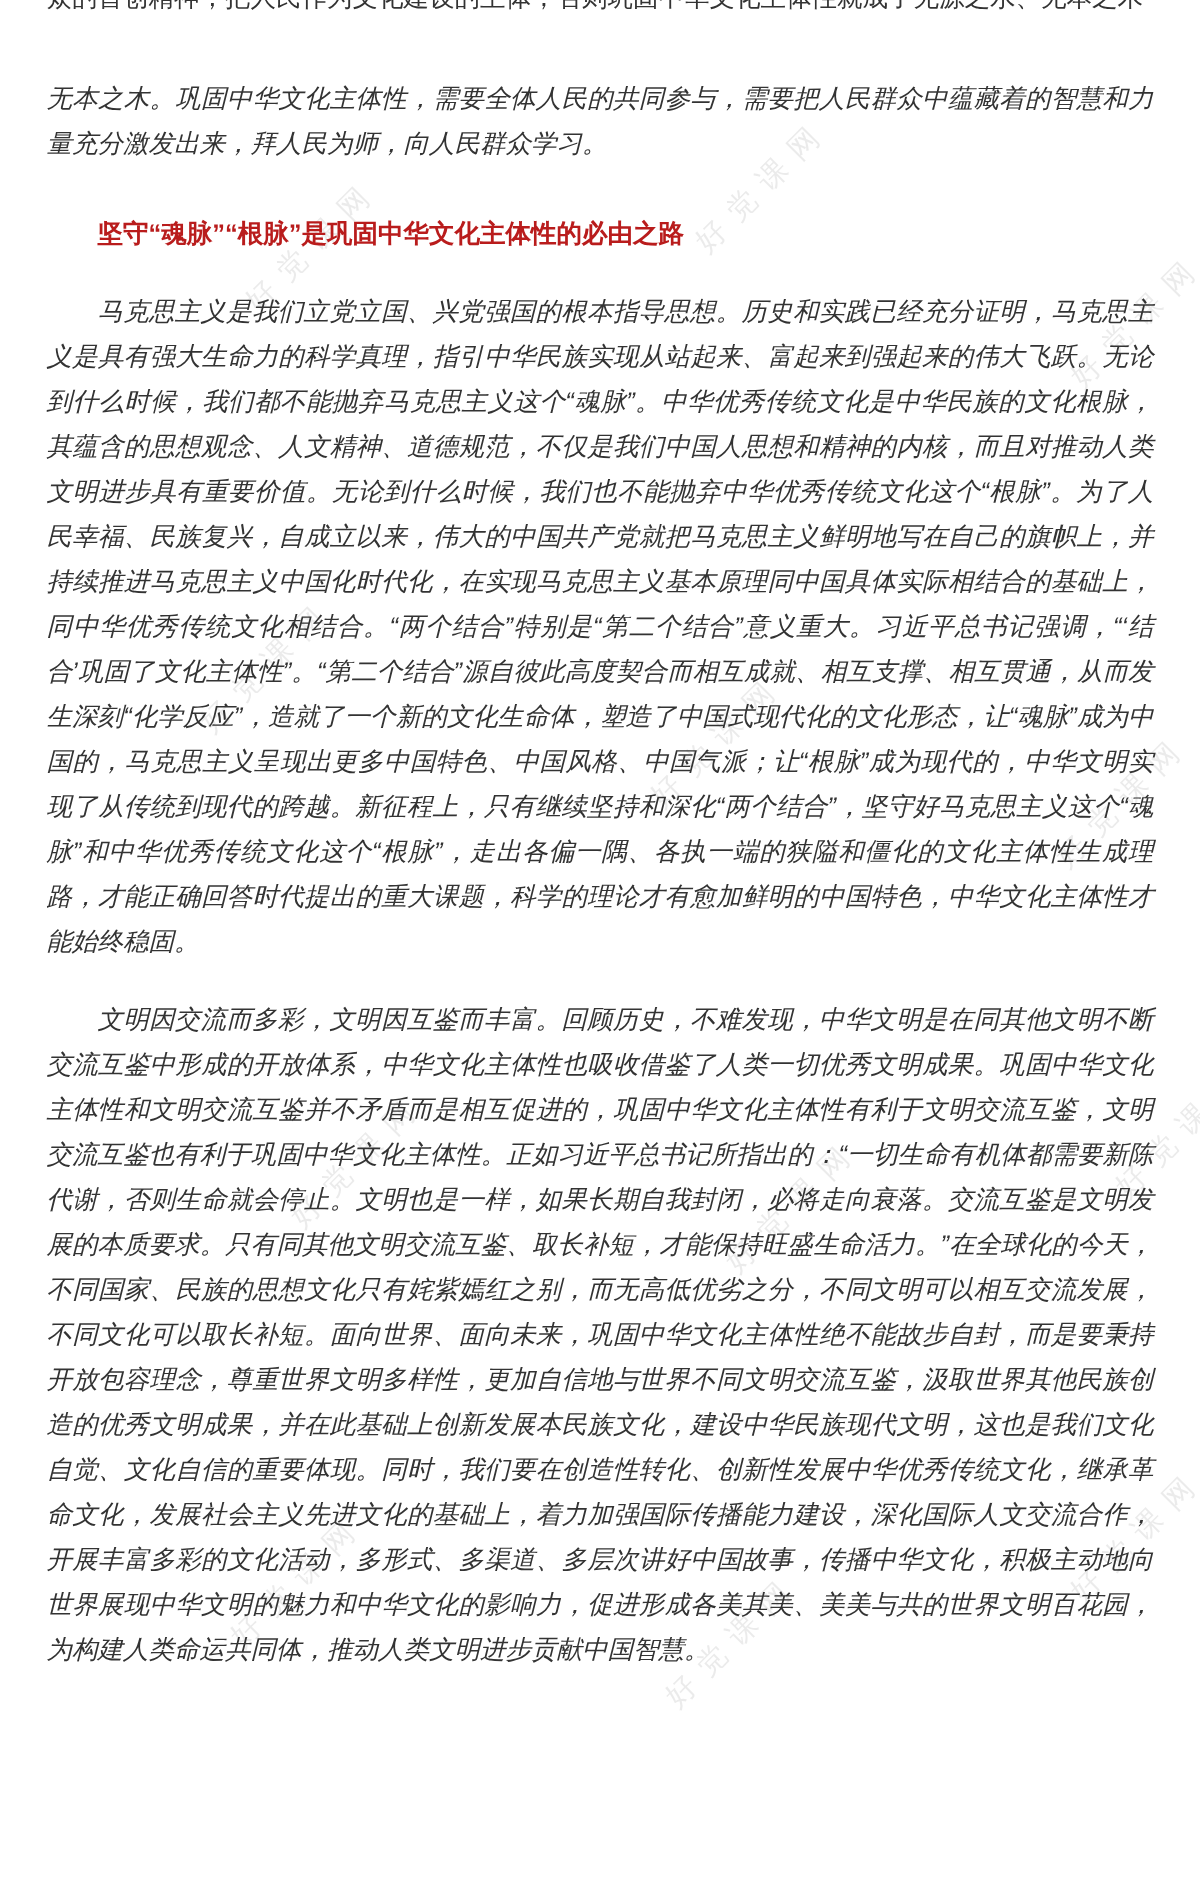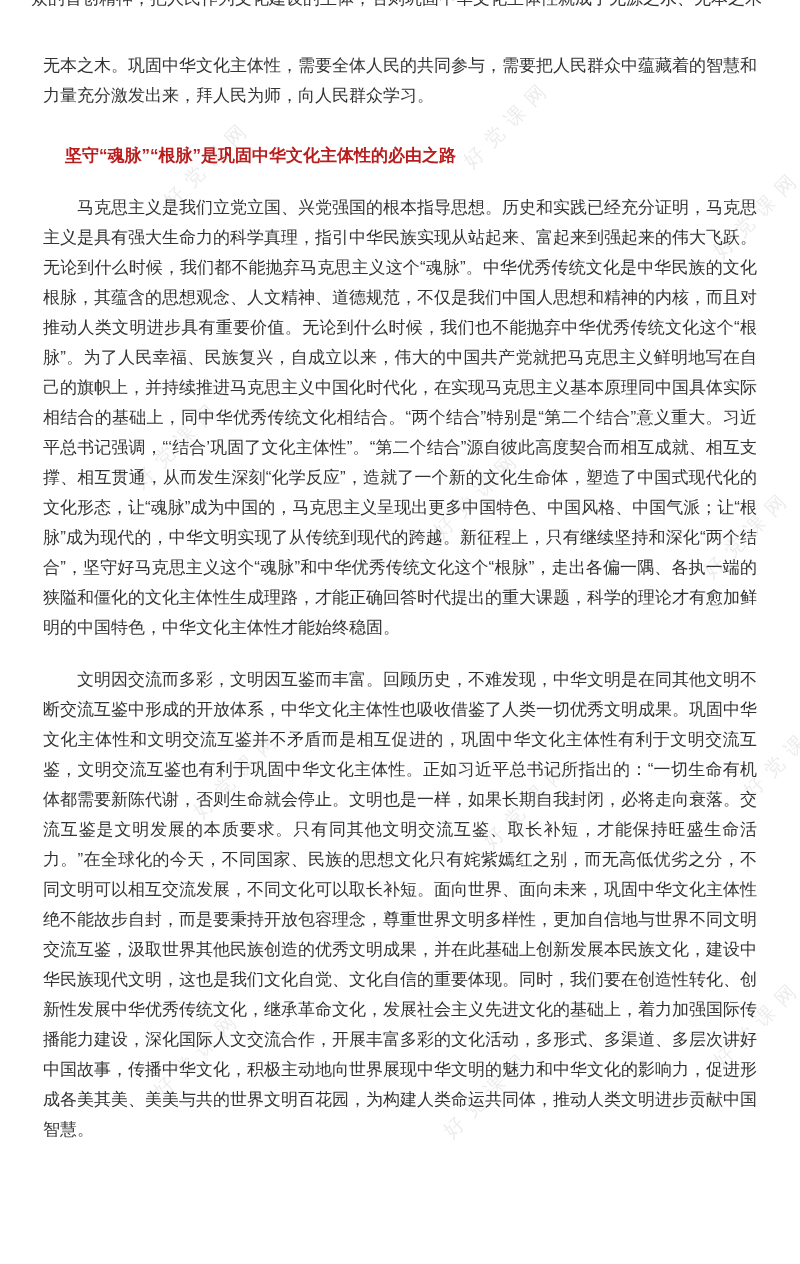--- a/index.html
+++ b/index.html
@@ -48,21 +48,22 @@
   }
   .clip-line {
     height: 9px;
     overflow: hidden;
   }
   .clip-line p {
     margin: -16px 0 0 0;
     white-space: nowrap;
   }
   p.para {
-    margin: 12px;
+    margin: 0;
+    font-style: italic;
   }
   .para-continuation {
     margin-top: 42px !important;
   }
   h2.heading {
     font-size: 17px;
     line-height: 30px;
     font-weight: bold;
     color: #b91c1c;
     text-indent: 2em;

